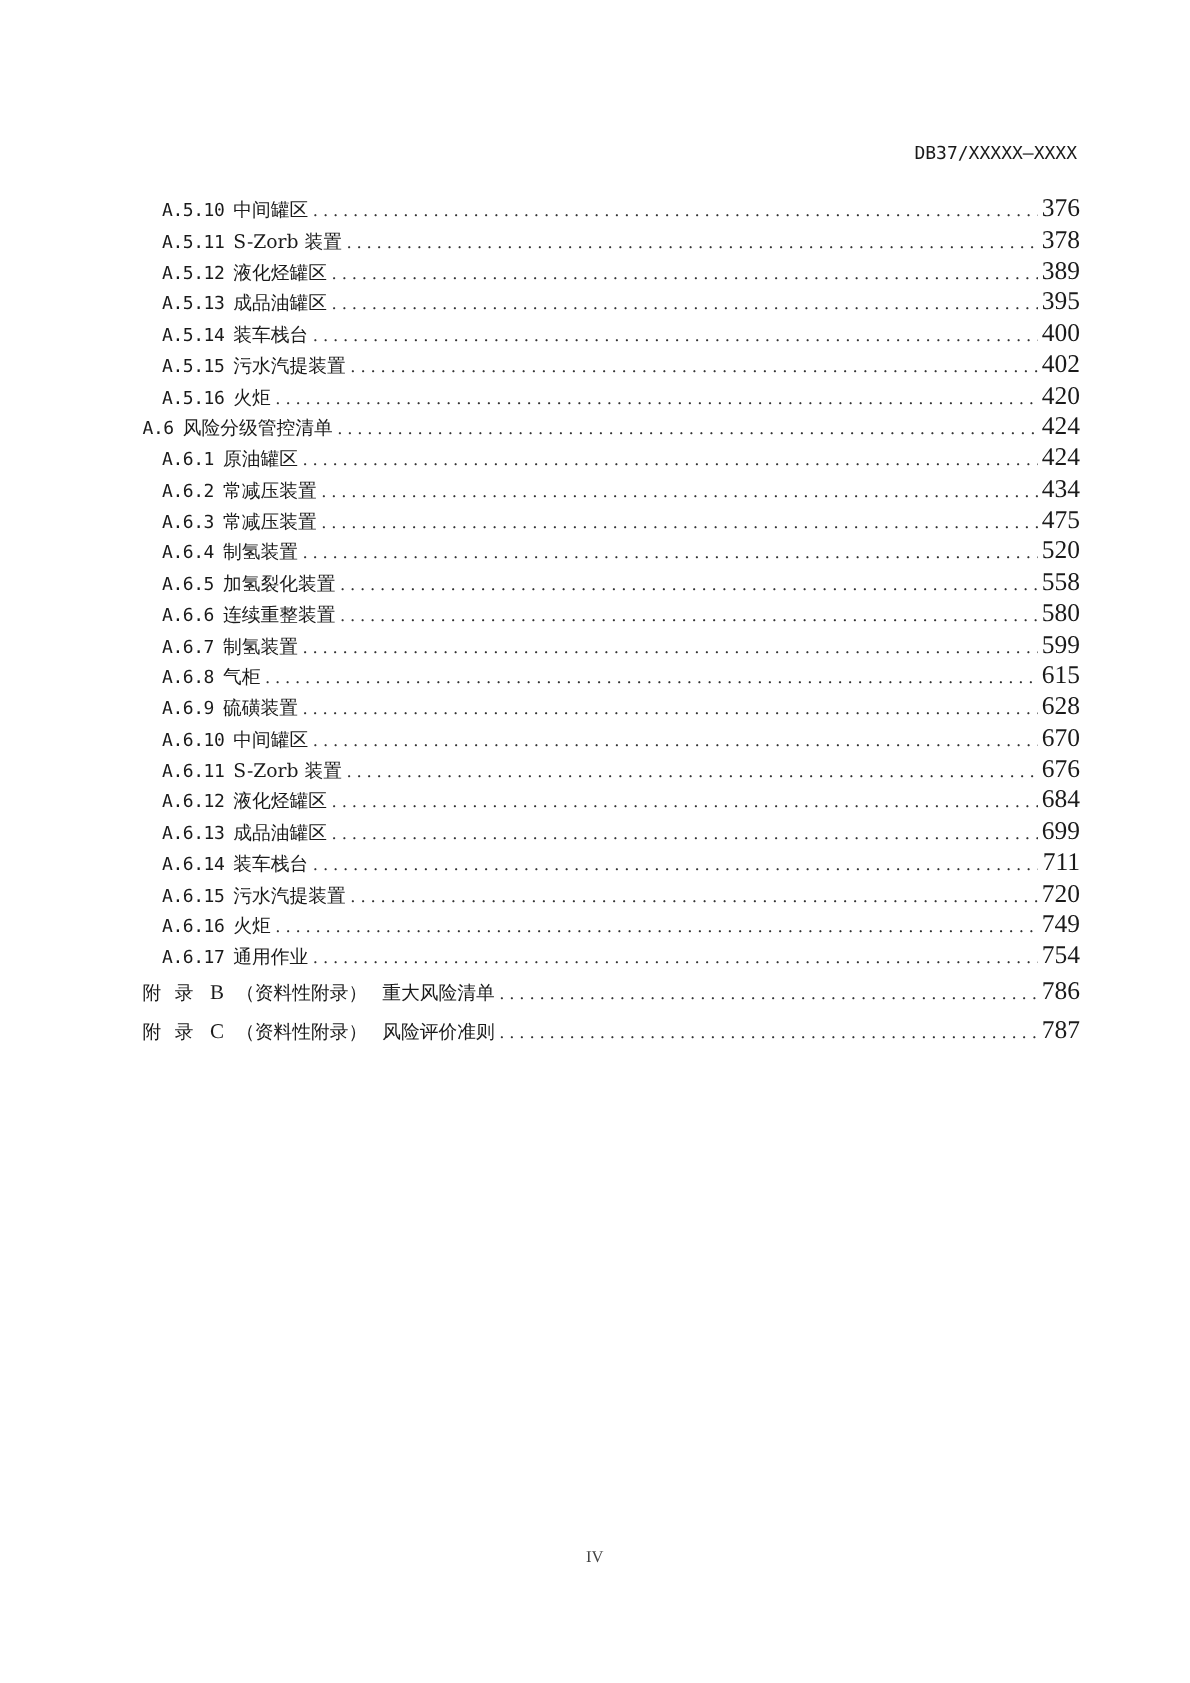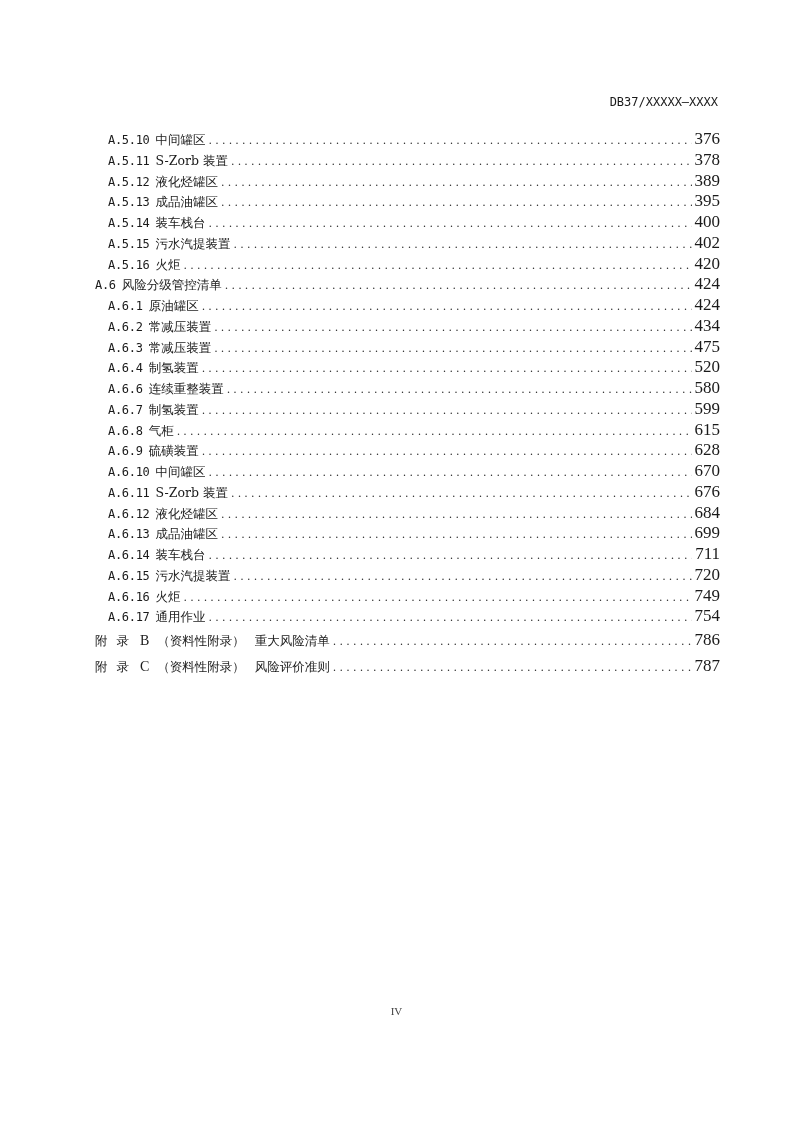--- a/index.html
+++ b/index.html
@@ -11,21 +11,21 @@
   .row.l2 { padding-left: 13px; }
   .row.appendix { height: 26px; line-height: 26px; }
   .row .num { font-family: "DejaVu Sans Mono", "Liberation Mono", monospace; font-size: 12px; margin-right: 6px; letter-spacing: -0.3px; }
   .row .title { font-size: 12.5px; }
   .row .dots { flex: 1; overflow: hidden; margin: 0 3px; color: #333; letter-spacing: 3.2px; font-size: 11px; }
   .row .dots::before { content: "........................................................................................................................................"; }
   .row .page { font-family: "Liberation Serif", "DejaVu Serif", serif; font-size: 17px; min-width: 22px; text-align: right; }
   .row.appendix .aprefix { letter-spacing: 9px; font-size: 12.5px; margin-right: 2px; }
   .row.appendix .aletter { font-family: "Liberation Serif", serif; font-size: 14px; margin-right: 8px; }
   .row.appendix .anote { font-size: 12.5px; margin-right: 10px; }
-  .footer { position: absolute; top: 1005px; left: 0; width: 793px; text-align: center; font-family: "Liberation Serif", serif; font-size: 11px; color: #444; }
+  .footer { position: absolute; top: 1032px; left: 0; width: 793px; text-align: center; font-family: "Liberation Serif", serif; font-size: 11px; color: #444; }
 </style>
 </head>
 <body>
 
 <div class="header">DB37/XXXXX—XXXX</div>
 
 <div class="toc" id="toc">
     <div class="row l2">
       <span class="num">A.5.10</span>
       <span class="title">中间罐区</span>
@@ -90,20 +90,26 @@
       <span class="num">A.6.3</span>
       <span class="title">常减压装置</span>
       <span class="dots"></span>
       <span class="page">475</span>
     </div>
     <div class="row l2">
       <span class="num">A.6.4</span>
       <span class="title">制氢装置</span>
       <span class="dots"></span>
       <span class="page">520</span>
+    </div>
+    <div class="row l2">
+      <span class="num">A.6.5</span>
+      <span class="title">加氢裂化装置</span>
+      <span class="dots"></span>
+      <span class="page">558</span>
     </div>
     <div class="row l2">
       <span class="num">A.6.6</span>
       <span class="title">连续重整装置</span>
       <span class="dots"></span>
       <span class="page">580</span>
     </div>
     <div class="row l2">
       <span class="num">A.6.7</span>
       <span class="title">制氢装置</span>

